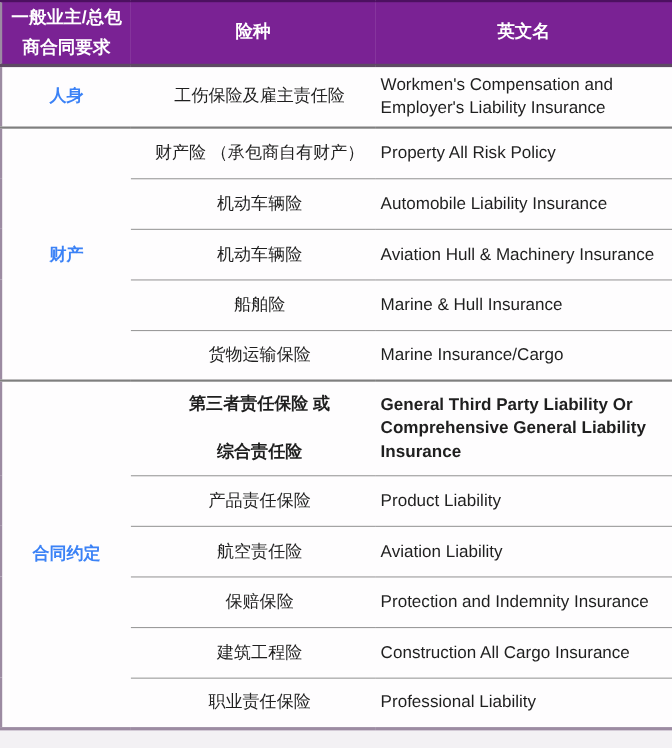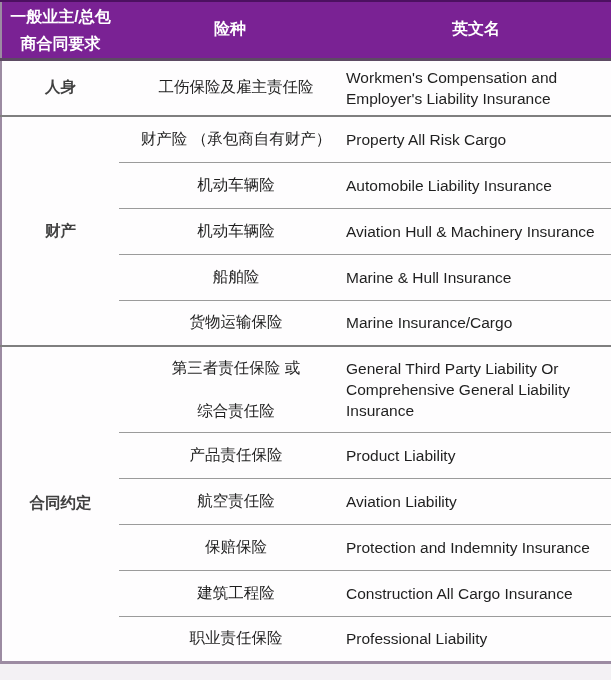--- a/index.html
+++ b/index.html
@@ -58,27 +58,27 @@
     font-size: 15.5px;
     color: var(--body-text);
     vertical-align: middle;
     height: 46px;
     padding: 0;
     background: var(--table-bg);
   }
   td.cat {
     text-align: center;
     font-weight: bold;
-    color: #404040;
+    color: #3b82f6;
   }
   td.cn { padding-left: 12px; text-align: center; }
   td.en { padding-left: 5px; padding-right: 2px; line-height: 21px; }
 
   tr.r-tall td { height: 57px; }
-  tr.r-double td { height: 86px; }
+  tr.r-double td { height: 86px; font-weight: bold; }
   td.cn-double div { line-height: 22px; }
   td.cn-double div.cn2 { margin-top: 21px; }
 
   
   tbody tr + tr td { border-top: 1px solid var(--row-line); }
   
   tbody.grp + tbody.grp tr:first-child td { border-top: 2px solid var(--group-line); }
 </style>
 </head>
 <body>
@@ -107,21 +107,21 @@
         <td class="cat" rowspan="1">人身</td>
         <td class="cn">工伤保险及雇主责任险</td>
         <td class="en">Workmen's Compensation and Employer's Liability Insurance</td>
       </tr>
     </tbody>
 
     <tbody class="grp">
       <tr>
         <td class="cat" rowspan="5">财产</td>
         <td class="cn">财产险 （承包商自有财产）</td>
-        <td class="en">Property All Risk Cargo</td>
+        <td class="en">Property All Risk Policy</td>
       </tr>
       <tr>
         <td class="cn">机动车辆险</td>
         <td class="en">Automobile Liability Insurance</td>
       </tr>
       <tr>
         <td class="cn">机动车辆险</td>
         <td class="en">Aviation Hull &amp; Machinery Insurance</td>
       </tr>
       <tr>

